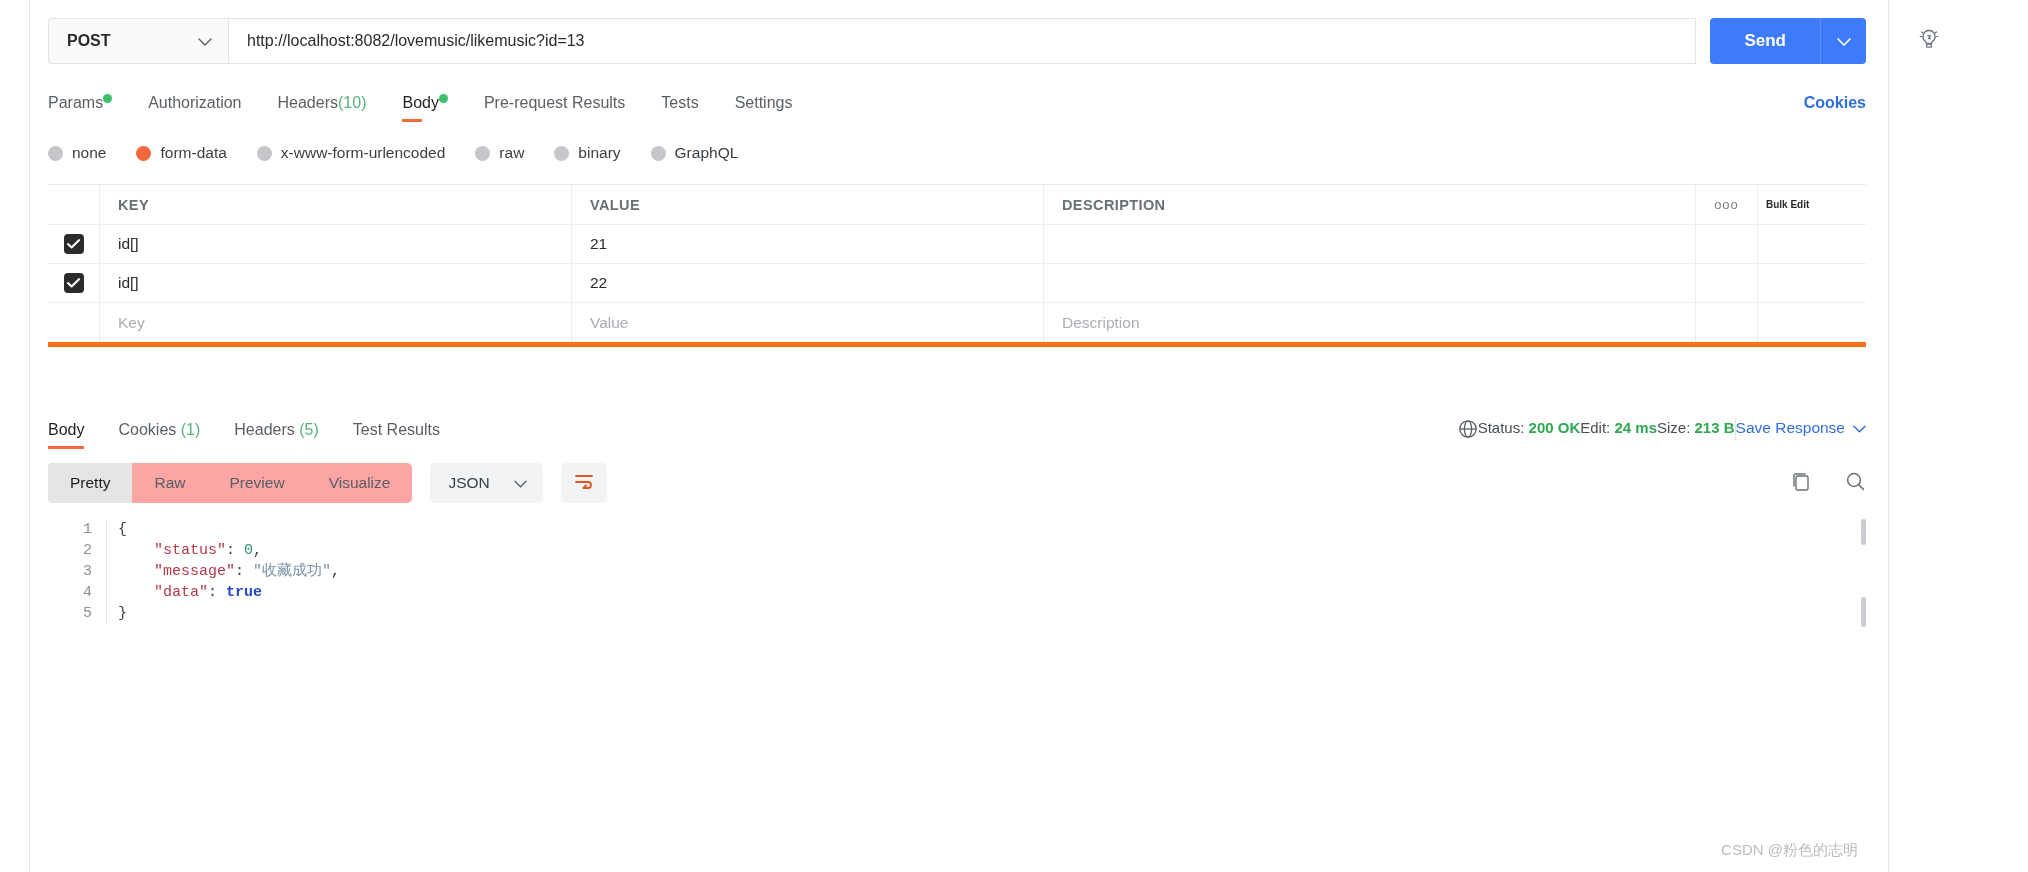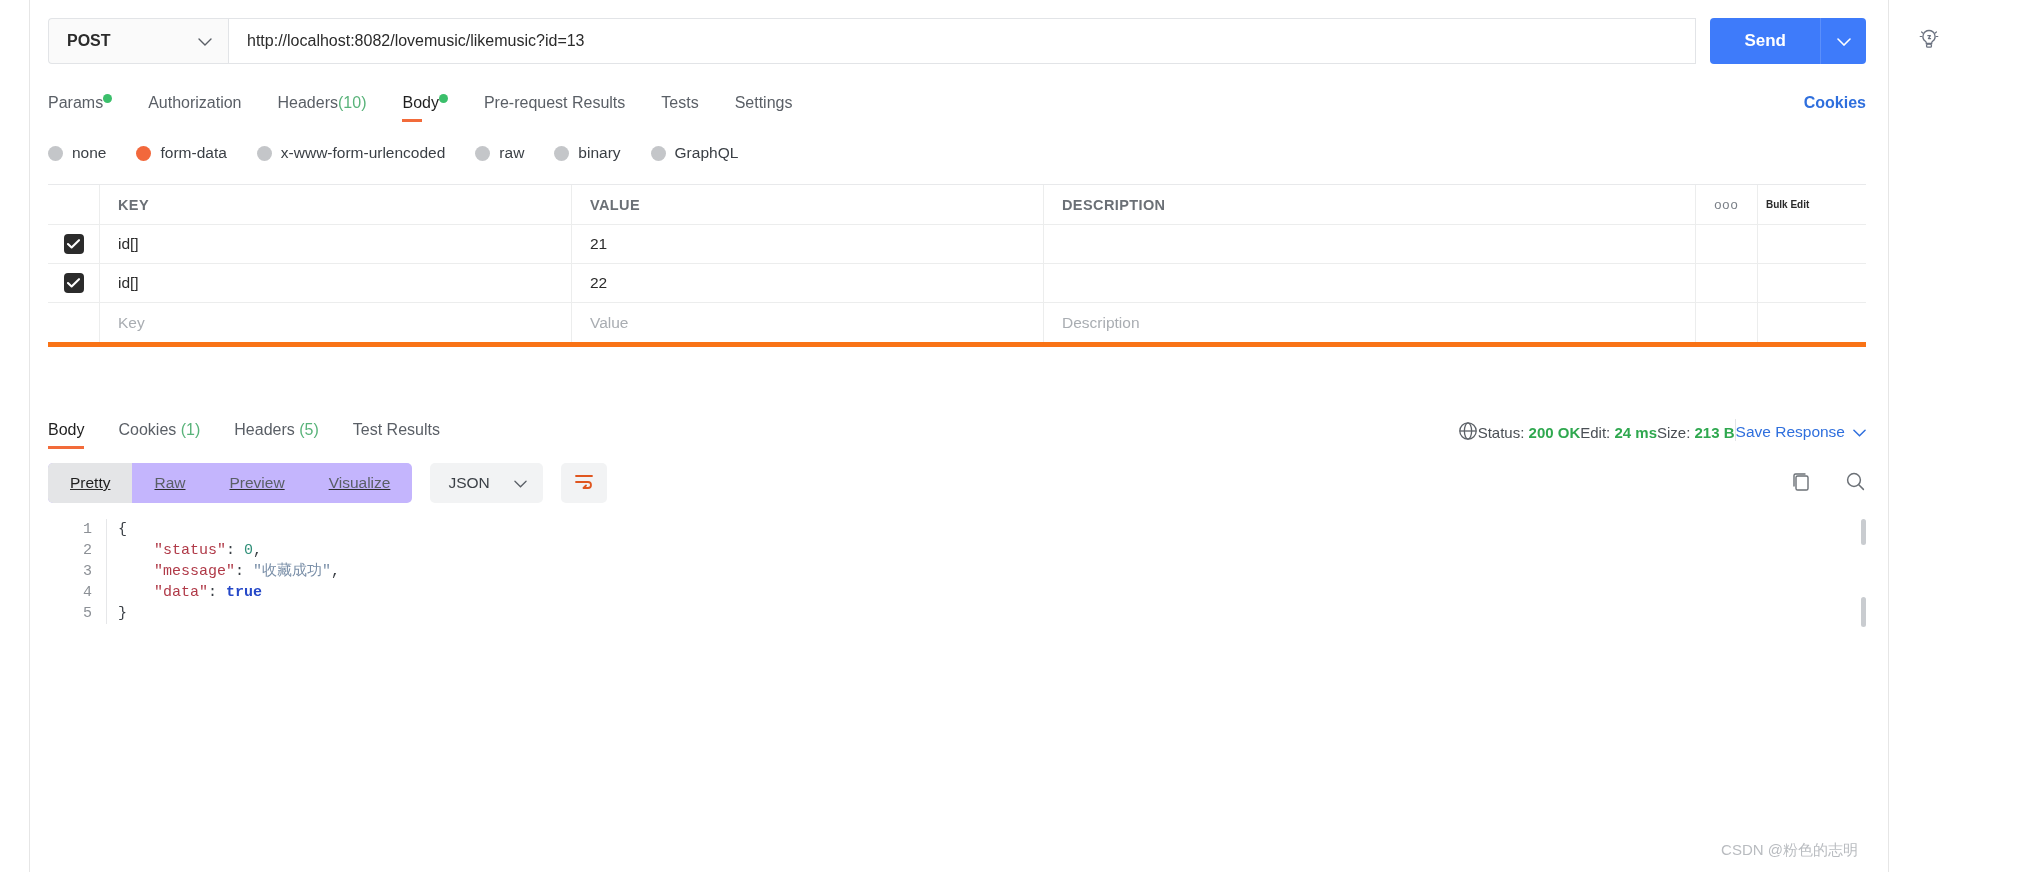--- a/index.html
+++ b/index.html
@@ -79,29 +79,29 @@
   .cb {
     width: 20px; height: 20px; border-radius: 4px; background: #2b2b2b;
     display: flex; align-items: center; justify-content: center; cursor: pointer;
   }
   .cb svg { display: block; }
   .resp-head { display: flex; align-items: flex-end; margin: 0 22px 0 18px; height: 38px; position: relative; }
   .resp-tab { font-size: 16px; color: #5a5f66; margin-right: 34px; padding-bottom: 10px; cursor: pointer; position: relative; white-space: nowrap; }
   .resp-tab.active { color: #1f1f1f; }
   .resp-tab.active::after { content:""; position:absolute; left:0; right:0; bottom:0; height:3px; background:#f26b3a; }
   .resp-tab .count { color: #59b37a; }
-  .resp-meta { margin-left: auto; display: flex; align-items: flex-end; padding-bottom: 8px; font-size: 15px; color: #4a4f55; }
+  .resp-meta { margin-left: auto; display: flex; align-items: flex-start; padding-bottom: 8px; font-size: 15px; color: #4a4f55; }
   .globe { color:#5c6167; display:flex; align-items:center; }
   .meta-val-ok { color: #2fa84f; font-weight: 700; }
   .meta-label { color: #4a4f55; }
   .meta-divider { width:1px; height:22px; background:#e2e4e7; }
   .save-resp { color: #2f6fdd; font-weight: 400; font-size: 15.5px; display: flex; align-items: center; gap: 8px; cursor: pointer; }
 
   .view-bar { display: flex; align-items: center; margin: 14px 22px 0 18px; height: 40px; }
-  .seg { display: flex; background: #c4b5fd; border-radius: 5px; overflow: hidden; height: 40px; text-decoration: underline; }
+  .seg { display: flex; background: #fca5a5; border-radius: 5px; overflow: hidden; height: 40px; }
   .seg-btn { padding: 0 22px; display: flex; align-items: center; font-size: 15.5px; color: #5a5f66; cursor: pointer; }
   .seg-btn.active { background: #e4e5e7; color: #1f1f1f; }
   .fmt-select {
     display: flex; align-items: center; gap: 24px; background: #f2f3f4; border-radius: 5px;
     height: 40px; padding: 0 16px 0 18px; margin-left: 18px; font-size: 15.5px; color: #3a3f45; cursor: pointer;
   }
   .wrap-btn {
     width: 46px; height: 40px; background: #f2f3f4; border-radius: 5px; margin-left: 18px;
     display: flex; align-items: center; justify-content: center; cursor: pointer; color: #e0561f;
   }

